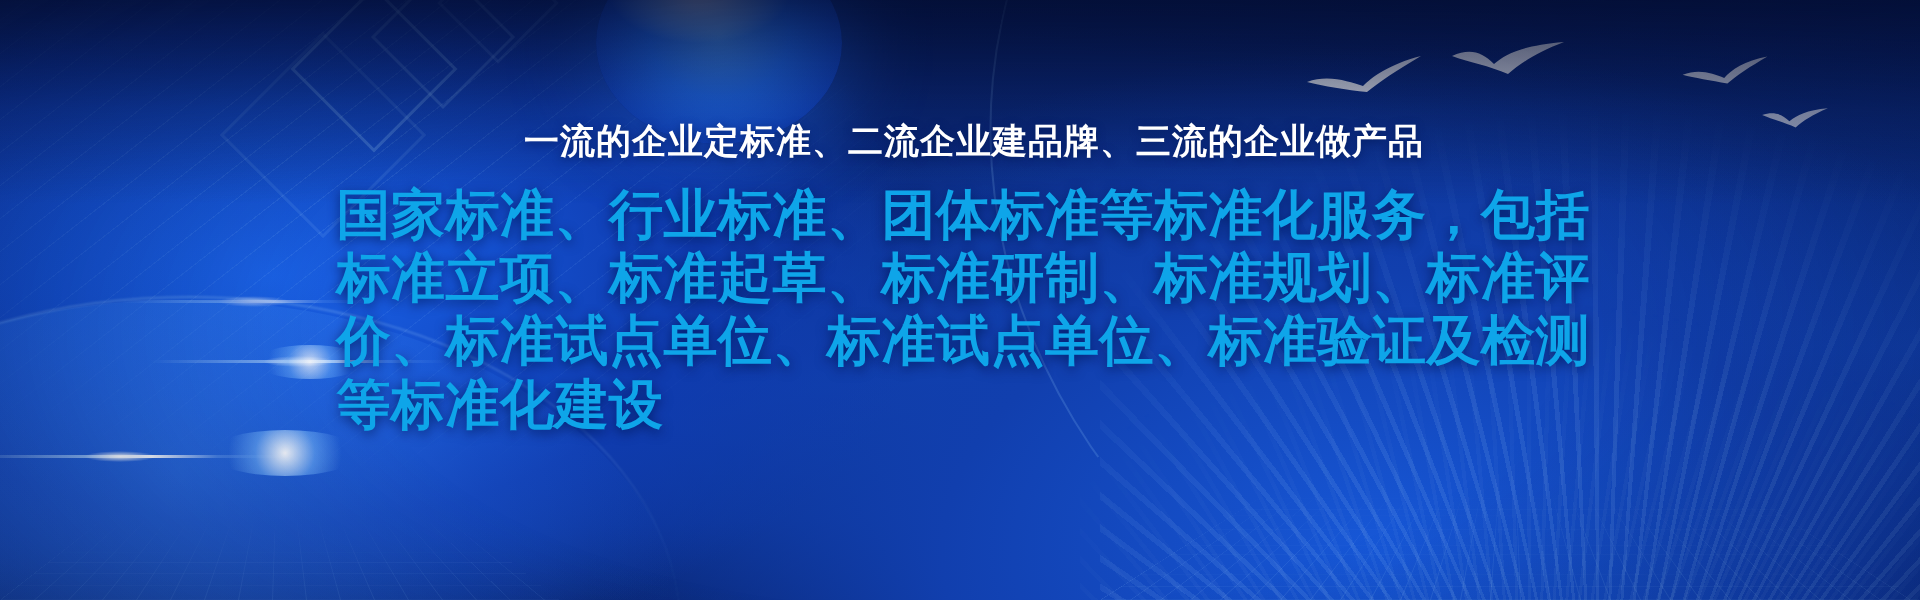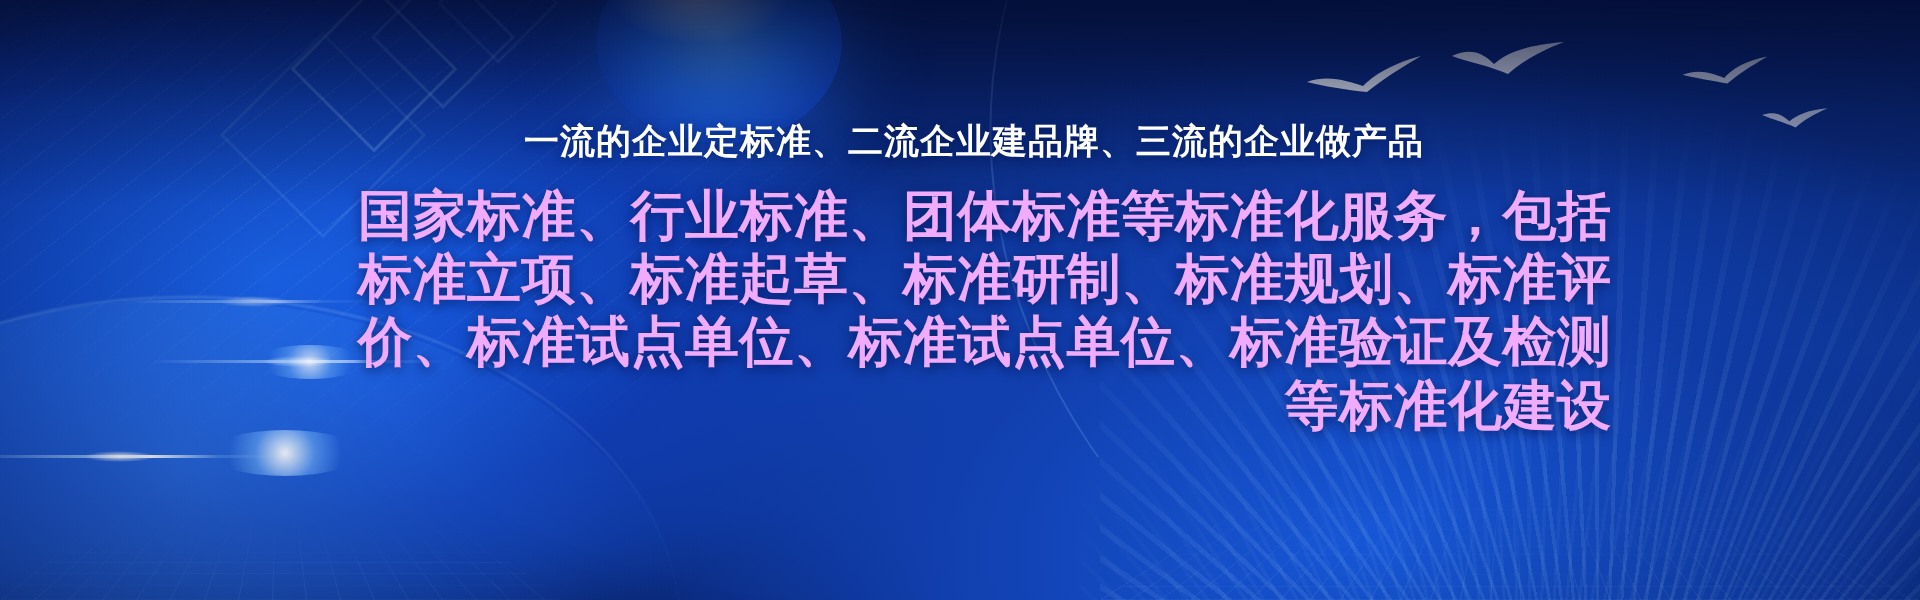--- a/index.html
+++ b/index.html
@@ -212,27 +212,28 @@
     font-size: 35px;
     font-weight: 700;
     letter-spacing: 1px;
     line-height: 1.2;
     white-space: nowrap;
     text-shadow: 0 2px 9px rgba(0,24,90,0.75);
   }
   .body-block {
     margin-top: 22px;
     width: 1275px;
-    text-align: right;
-    color: #f0abfc;
+    text-align: left;
+    color: #0ea5e9;
     font-size: 54px;
     font-weight: 700;
     line-height: 1.17;
     letter-spacing: 0.5px;
     text-shadow: 0 3px 12px rgba(0,22,88,0.8);
+    font-family: Liberation Serif, serif;
   }
 </style>
 </head>
 <body>
 
 <div id="banner">
 
   <div class="bg-layer bg-base"></div>
   <div class="bg-layer hairlines"></div>
 

